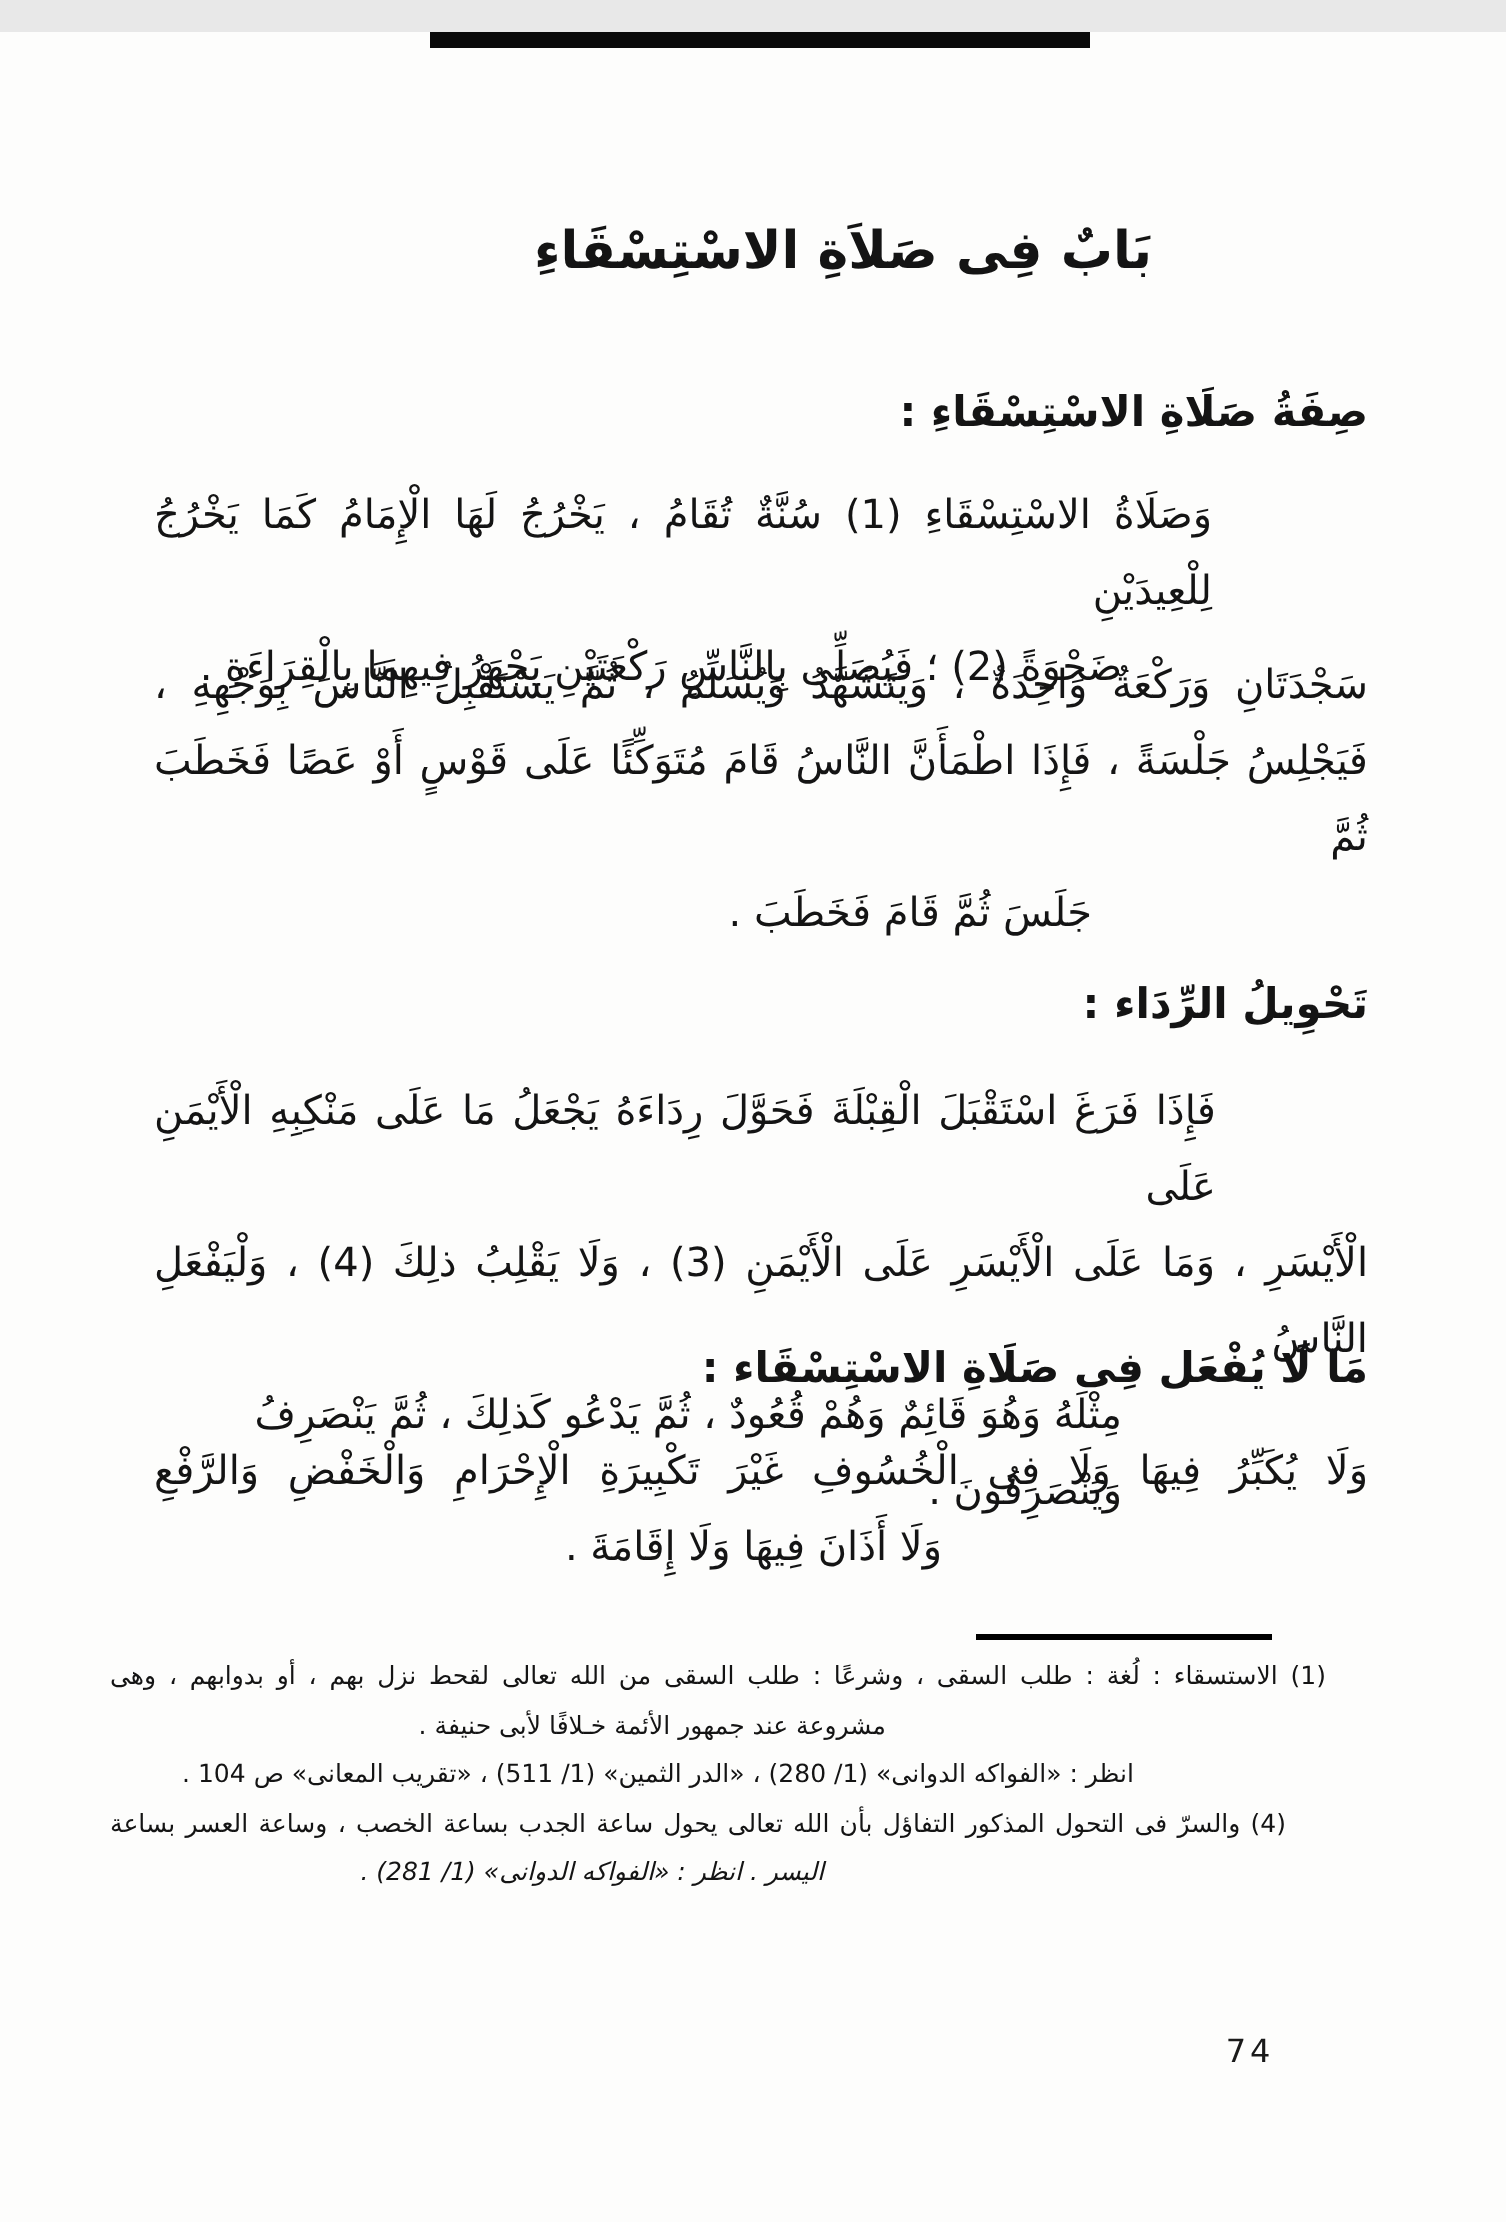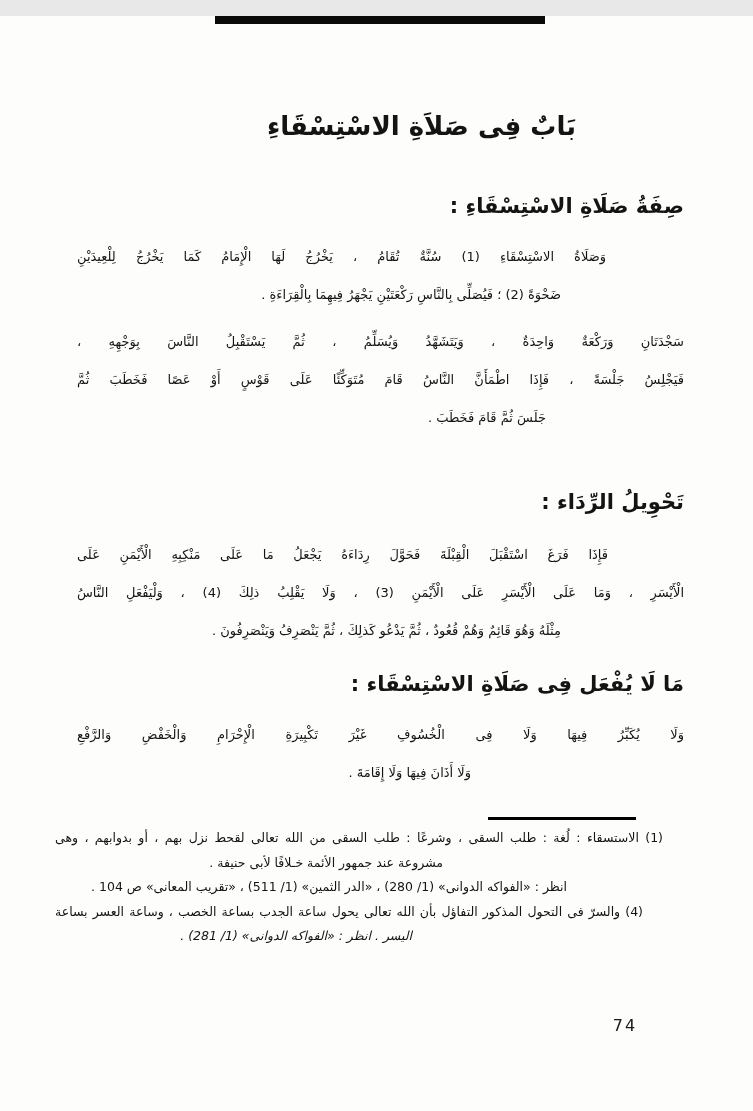--- a/index.html
+++ b/index.html
@@ -34,21 +34,21 @@
   .heading{
     left:77px;width:607px;
     font-size:21px;font-weight:bold;
     text-align:right;line-height:40px;
   }
   #h1{top:170px;padding-left:0;padding-right:120px;}
   #h2{top:466px;padding-right:138px;}
   #h3{top:648px;padding-right:170px;}
 
   
-  .body-block{left:77px;width:607px;font-size:13px;line-height:38px;}
+  .body-block{left:77px;width:607px;font-size:20px;line-height:38px;}
   #p1{top:222px;} #p2{top:307px;} #p3{top:520px;} #p4{top:700px;}
   .j{text-align:justify;text-align-last:justify;}
   .r{text-align:right;}
   .pr8{padding-left:0;padding-right:8px;}
   .pr76{padding-right:76px;}
   .pr78{padding-right:78px;}
   .pr123{padding-right:123px;}
   .pr138{padding-right:138px;}
   .pr213{padding-right:213px;}
 

